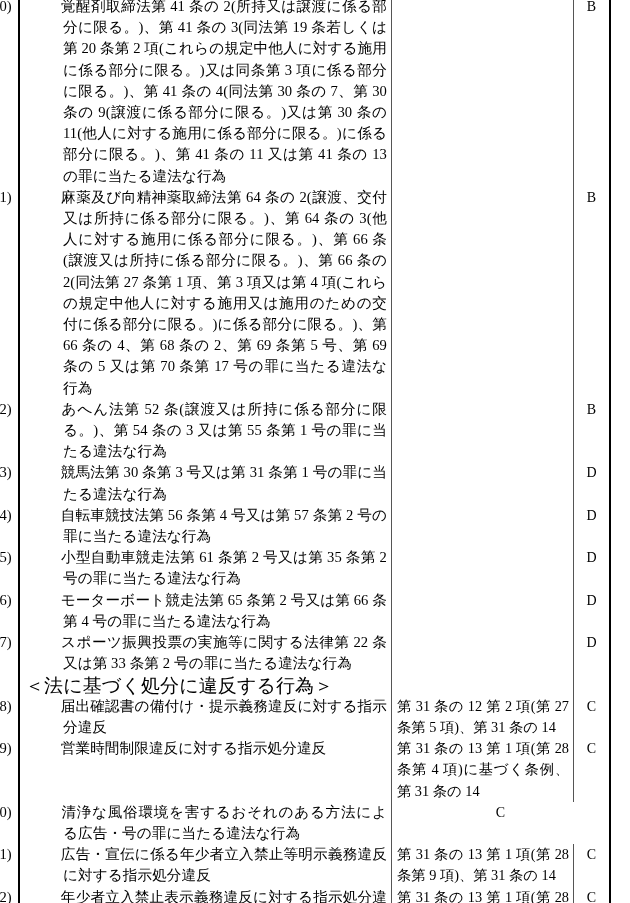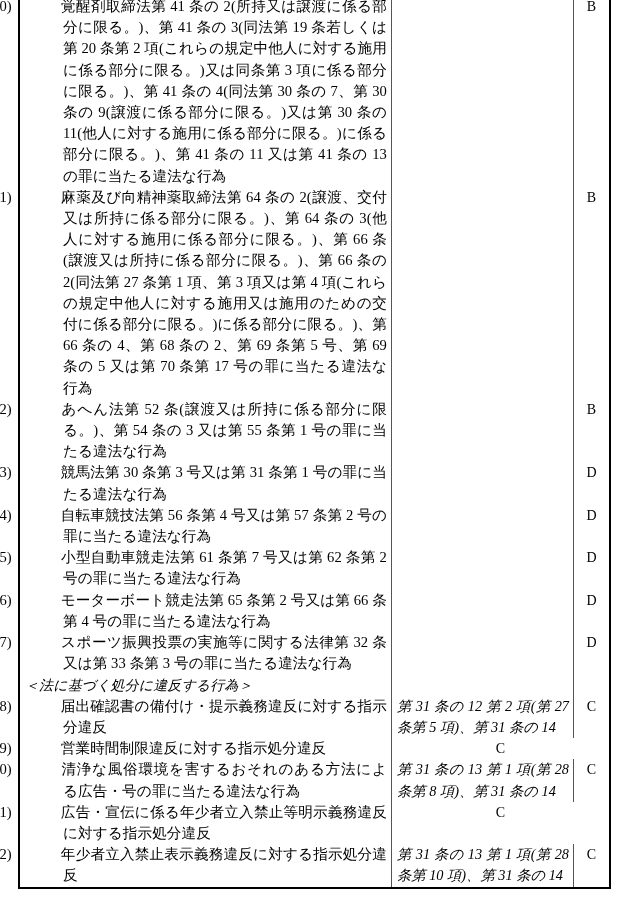--- a/index.html
+++ b/index.html
@@ -27,45 +27,43 @@
     box-sizing:border-box;
     width:372px;flex:0 0 372px;
     border-right:1px solid #555;
     padding:0 4px 0 5px;
   }
   .c-ref{
     box-sizing:border-box;
     width:182px;flex:0 0 182px;
     border-right:1px solid #555;
     padding:0 4px 0 5px;
-    font-style:italic;
   }
   .c-grade{
     box-sizing:border-box;
     flex:1 1 auto;
     text-align:center;
     padding:0 2px;
   }
 
   .num-line{
     font-size:14.6px;
     line-height:21.2px;
     padding-left:2.6em;
     text-indent:-2.6em;
     text-align:justify;
     text-justify:inter-ideograph;
     letter-spacing:0.1px;
   }
   .num-line .lbl{display:inline-block;min-width:2.45em;}
   .hdr-line{
-    font-size:14px;
+    font-size:19px;
     line-height:21.2px;
     letter-spacing:0.1px;
     white-space:nowrap;
-    font-style:italic;
   }
   .ref-line{
     font-size:14.3px;
     line-height:21.2px;
     text-align:justify;
     text-justify:inter-ideograph;
   }
   .grade-line{
     font-size:14px;
     line-height:21.2px;
@@ -128,21 +126,21 @@
         </div>
         <div class="c-ref">
           <div class="ref-line">&nbsp;</div>
         </div>
         <div class="c-grade">
           <div class="grade-line">D</div>
         </div>
       </div>
       <div class="row">
         <div class="c-desc">
-          <div class="num-line"><span class="lbl">(35)</span><span>小型自動車競走法第 61 条第 7 号又は第 62 条第 2 号の罪に当たる違法な行為</span></div>
+          <div class="num-line"><span class="lbl">(35)</span><span>小型自動車競走法第 61 条第 2 号又は第 35 条第 2 号の罪に当たる違法な行為</span></div>
         </div>
         <div class="c-ref">
           <div class="ref-line">&nbsp;</div>
         </div>
         <div class="c-grade">
           <div class="grade-line">D</div>
         </div>
       </div>
       <div class="row">
         <div class="c-desc">
@@ -150,21 +148,21 @@
         </div>
         <div class="c-ref">
           <div class="ref-line">&nbsp;</div>
         </div>
         <div class="c-grade">
           <div class="grade-line">D</div>
         </div>
       </div>
       <div class="row">
         <div class="c-desc">
-          <div class="num-line"><span class="lbl">(37)</span><span>スポーツ振興投票の実施等に関する法律第 32 条又は第 33 条第 3 号の罪に当たる違法な行為</span></div>
+          <div class="num-line"><span class="lbl">(37)</span><span>スポーツ振興投票の実施等に関する法律第 22 条又は第 33 条第 2 号の罪に当たる違法な行為</span></div>
         </div>
         <div class="c-ref">
           <div class="ref-line">&nbsp;</div>
         </div>
         <div class="c-grade">
           <div class="grade-line">D</div>
         </div>
       </div>
       <div class="row">
         <div class="c-desc">
@@ -185,38 +183,41 @@
           <div class="ref-line">第 31 条の 12 第 2 項(第 27 条第 5 項)、第 31 条の 14</div>
         </div>
         <div class="c-grade">
           <div class="grade-line">C</div>
         </div>
       </div>
       <div class="row">
         <div class="c-desc">
           <div class="num-line"><span class="lbl">(39)</span><span>営業時間制限違反に対する指示処分違反</span></div>
         </div>
+        <div class="c-ref">
+          <div class="ref-line">第 31 条の 13 第 1 項(第 28 条第 4 項)に基づく条例、第 31 条の 14</div>
+        </div>
         <div class="c-grade">
           <div class="grade-line">C</div>
         </div>
       </div>
       <div class="row">
         <div class="c-desc">
           <div class="num-line"><span class="lbl">(40)</span><span>清浄な風俗環境を害するおそれのある方法による広告・号の罪に当たる違法な行為</span></div>
         </div>
-        <div class="c-ref">
-          <div class="ref-line">第 31 条の 13 第 1 項(第 28 条第 8 項)、第 31 条の 14</div>
-        </div>
         <div class="c-grade">
           <div class="grade-line">C</div>
         </div>
       </div>
       <div class="row">
         <div class="c-desc">
           <div class="num-line"><span class="lbl">(41)</span><span>広告・宣伝に係る年少者立入禁止等明示義務違反に対する指示処分違反</span></div>
+        </div>
+        <div class="c-ref">
+          <div class="ref-line">第 31 条の 13 第 1 項(第 28 条第 9 項)、第 31 条の 14</div>
         </div>
         <div class="c-grade">
           <div class="grade-line">C</div>
         </div>
       </div>
       <div class="row">
         <div class="c-desc">
           <div class="num-line"><span class="lbl">(42)</span><span>年少者立入禁止表示義務違反に対する指示処分違反</span></div>
         </div>
         <div class="c-ref">

